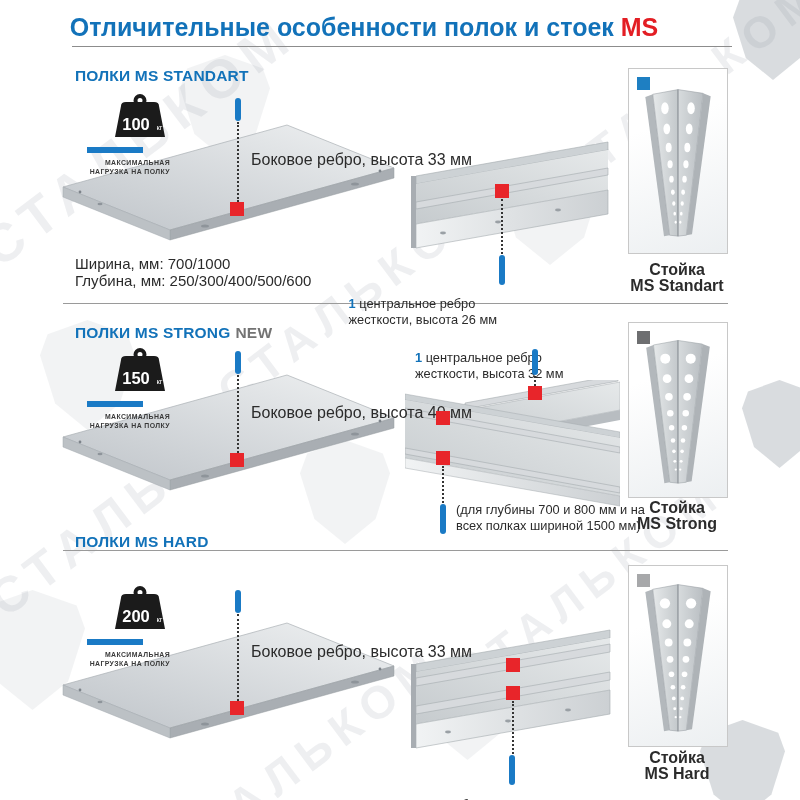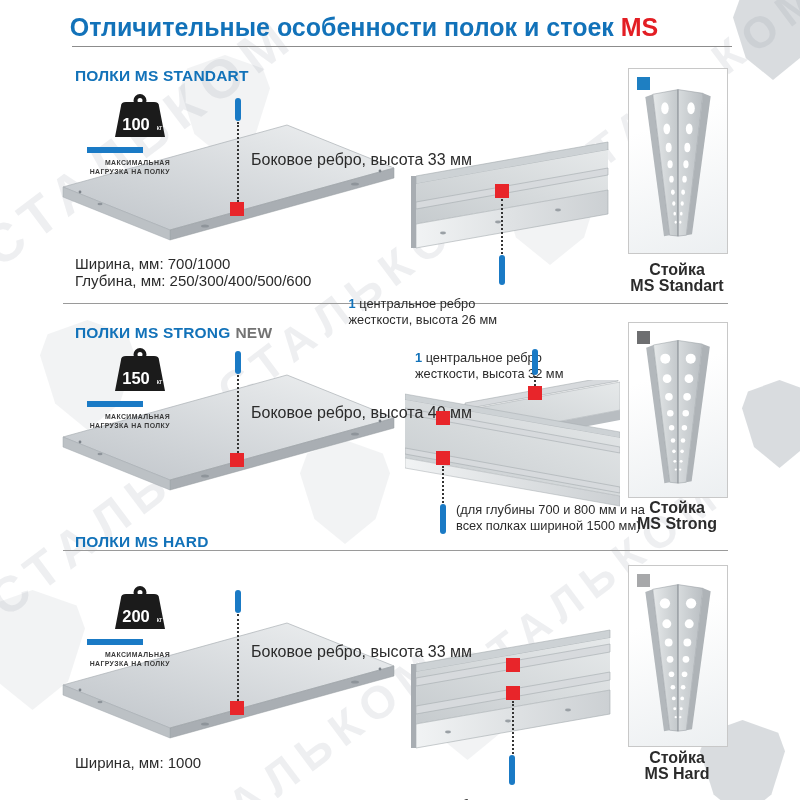--- a/index.html
+++ b/index.html
@@ -324,21 +324,20 @@
   <div class="red-sq" style="left: 506px; top: 658px; background: rgb(232, 37, 42);"></div>
   <div class="red-sq" style="left: 506px; top: 686px; background: rgb(232, 37, 42);"></div>
   <div class="dotted-v" style="left:512px;top:701px;height:53px"></div>
   <div class="rib-bar" style="left: 509px; top: 755px; height: 30px; background: rgb(26, 122, 197);"></div>
   <div class="crib right" style="top:753px;right:297px">
     <div><span class="num">2</span> <span>центральных ребра</span></div>
     <div>жесткости, высота 26 мм</div>
   </div>
 
   <div class="dims" style="top:755px">
-    <div>Ширина, мм: 1000</div>
   </div>
 
   <div class="post-box" style="top:565px;height:180px">
     <div class="post-marker" style="background: rgb(167, 168, 170);"></div>
     <svg width="84" height="156" viewBox="0 0 90 165">
       <polygon points="10,14 18,11 36,162 30,163" fill="#b3b8bc"></polygon>
       <polygon points="18,11 45,6 45,163 36,162" fill="url(#gPostL)" stroke="#9aa0a5" stroke-width="0.6"></polygon>
       <polygon points="45,6 72,10 54,162 45,163" fill="url(#gPostR)" stroke="#9aa0a5" stroke-width="0.6"></polygon>
       <polygon points="72,10 80,13 60,161 54,162" fill="#aeb3b7"></polygon>
       <line x1="45" y1="6" x2="45" y2="163" stroke="#8f959a" stroke-width="1"></line>

